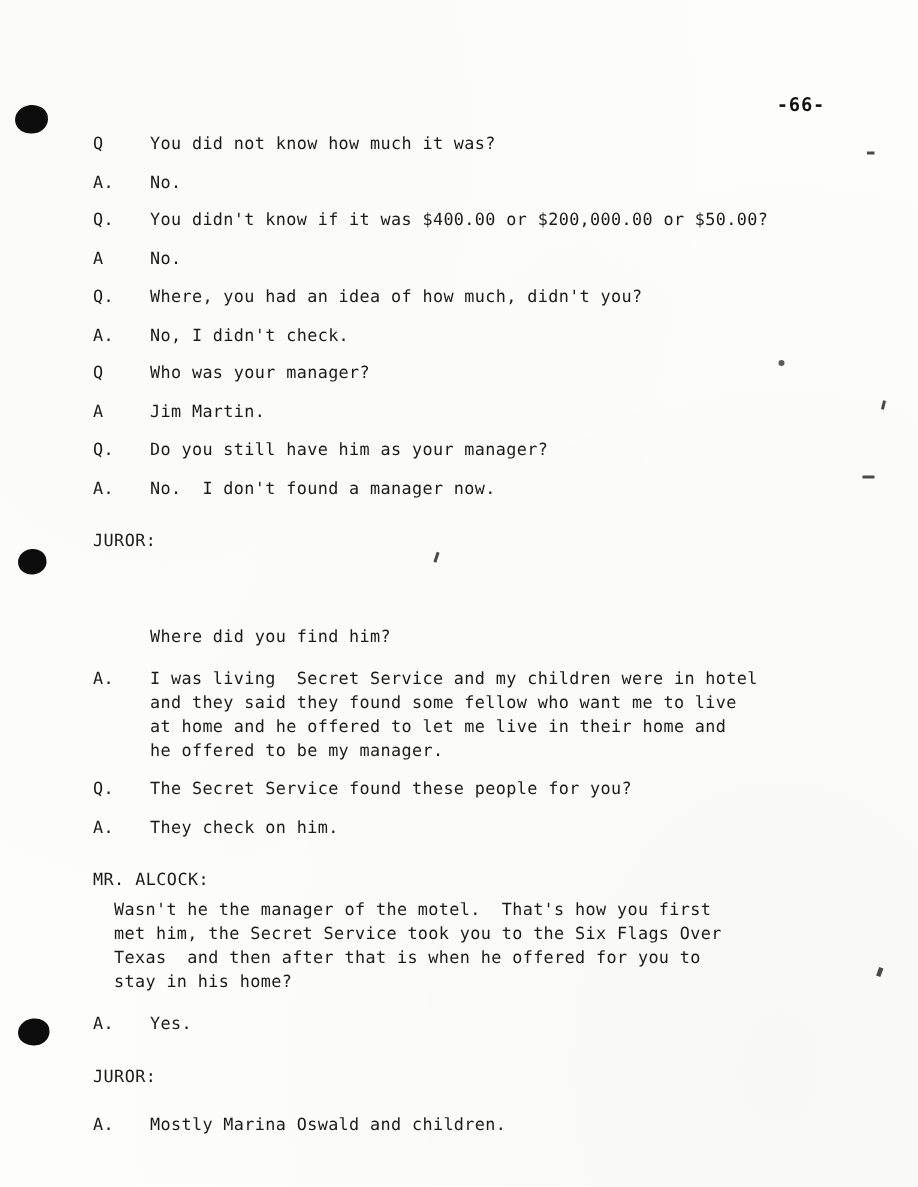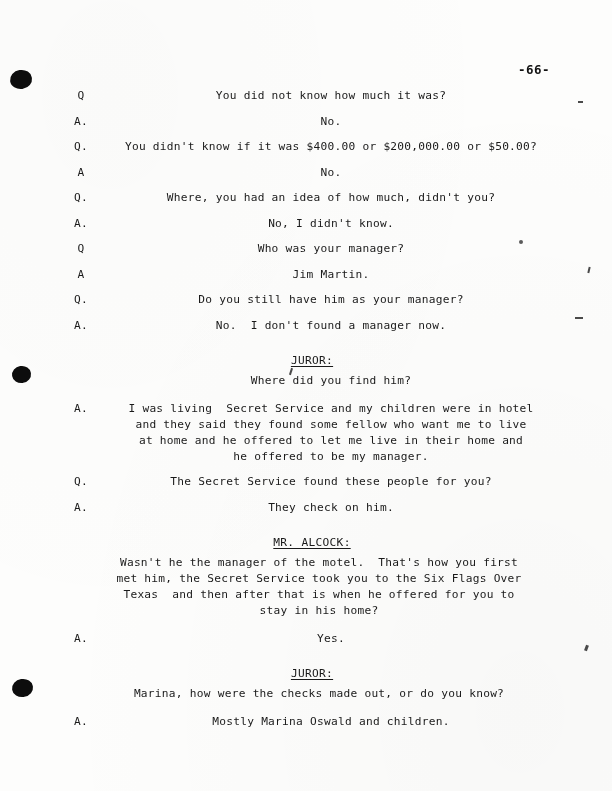--- a/index.html
+++ b/index.html
@@ -13,21 +13,20 @@
     position: relative;
     font-family: "DejaVu Sans Mono", monospace;
     color: #1a1a1a;
     overflow: hidden;
   }
 
   .page {
     position: absolute;
     inset: 0;
     background: #fdfdfc;
-    text-align: center;
   }
 
   
   .paper-tint {
     position: absolute;
     inset: 0;
     background:
       radial-gradient(ellipse at 18% 12%, rgba(0,0,0,0.012), rgba(0,0,0,0) 60%),
       radial-gradient(ellipse at 85% 90%, rgba(0,0,0,0.02), rgba(0,0,0,0) 65%);
     pointer-events: none;
@@ -85,31 +84,30 @@
 
   .speaker-block {
     margin-top: 15px;
     margin-bottom: 12px;
   }
   .speaker-name {
     display: inline-block;
     font-size: 11.2px;
     line-height: 16px;
     letter-spacing: 0.3px;
-    text-decoration: underline;
     text-underline-offset: 2px;
     margin-bottom: 4px;
   }
   .speaker-text {
     font-size: 11.2px;
     line-height: 16px;
     letter-spacing: 0.25px;
     white-space: pre-wrap;
   }
-  .speaker-text.indent-wide { margin-left: 38px; }
+  .speaker-text.indent-wide { margin-left: 38px; margin-top: 44px; }
   .speaker-text.indent-narrow { margin-left: 14px; }
 
   .tick {
     position: absolute;
     background: #4a4a4a;
   }
   .tick.t1 { left: 578px; top: 101px; width: 5px; height: 1.5px; }
   .tick.t2 { left: 519px; top: 240px; width: 4px; height: 4px; border-radius: 50%; background: #5a5a5a; }
   .tick.t3 { left: 588px; top: 267px; width: 2px; height: 6px; transform: rotate(14deg); }
   .tick.t4 { left: 575px; top: 317px; width: 8px; height: 1.5px; }
@@ -151,21 +149,21 @@
       <div class="qa-row">
         <div class="qa-label">A</div>
         <div class="qa-text">No.</div>
       </div>
       <div class="qa-row">
         <div class="qa-label">Q.</div>
         <div class="qa-text">Where, you had an idea of how much, didn't you?</div>
       </div>
       <div class="qa-row">
         <div class="qa-label">A.</div>
-        <div class="qa-text">No, I didn't know.</div>
+        <div class="qa-text">No, I didn't check.</div>
       </div>
       <div class="qa-row">
         <div class="qa-label">Q</div>
         <div class="qa-text">Who was your manager?</div>
       </div>
       <div class="qa-row">
         <div class="qa-label">A</div>
         <div class="qa-text">Jim Martin.</div>
       </div>
       <div class="qa-row">
@@ -193,19 +191,19 @@
         <div class="qa-text">They check on him.</div>
       </div>
       <div class="speaker-block"><div class="speaker-name">MR. ALCOCK:</div><div class="speaker-text indent-narrow">Wasn't he the manager of the motel.  That's how you first
 met him, the Secret Service took you to the Six Flags Over
 Texas  and then after that is when he offered for you to
 stay in his home?</div></div>
       <div class="qa-row">
         <div class="qa-label">A.</div>
         <div class="qa-text">Yes.</div>
       </div>
-      <div class="speaker-block"><div class="speaker-name">JUROR:</div><div class="speaker-text indent-narrow">Marina, how were the checks made out, or do you know?</div></div>
+      <div class="speaker-block"><div class="speaker-name">JUROR:</div></div>
       <div class="qa-row">
         <div class="qa-label">A.</div>
         <div class="qa-text">Mostly Marina Oswald and children.</div>
       </div>
     </div>
 </div>
 
 </body></html>

